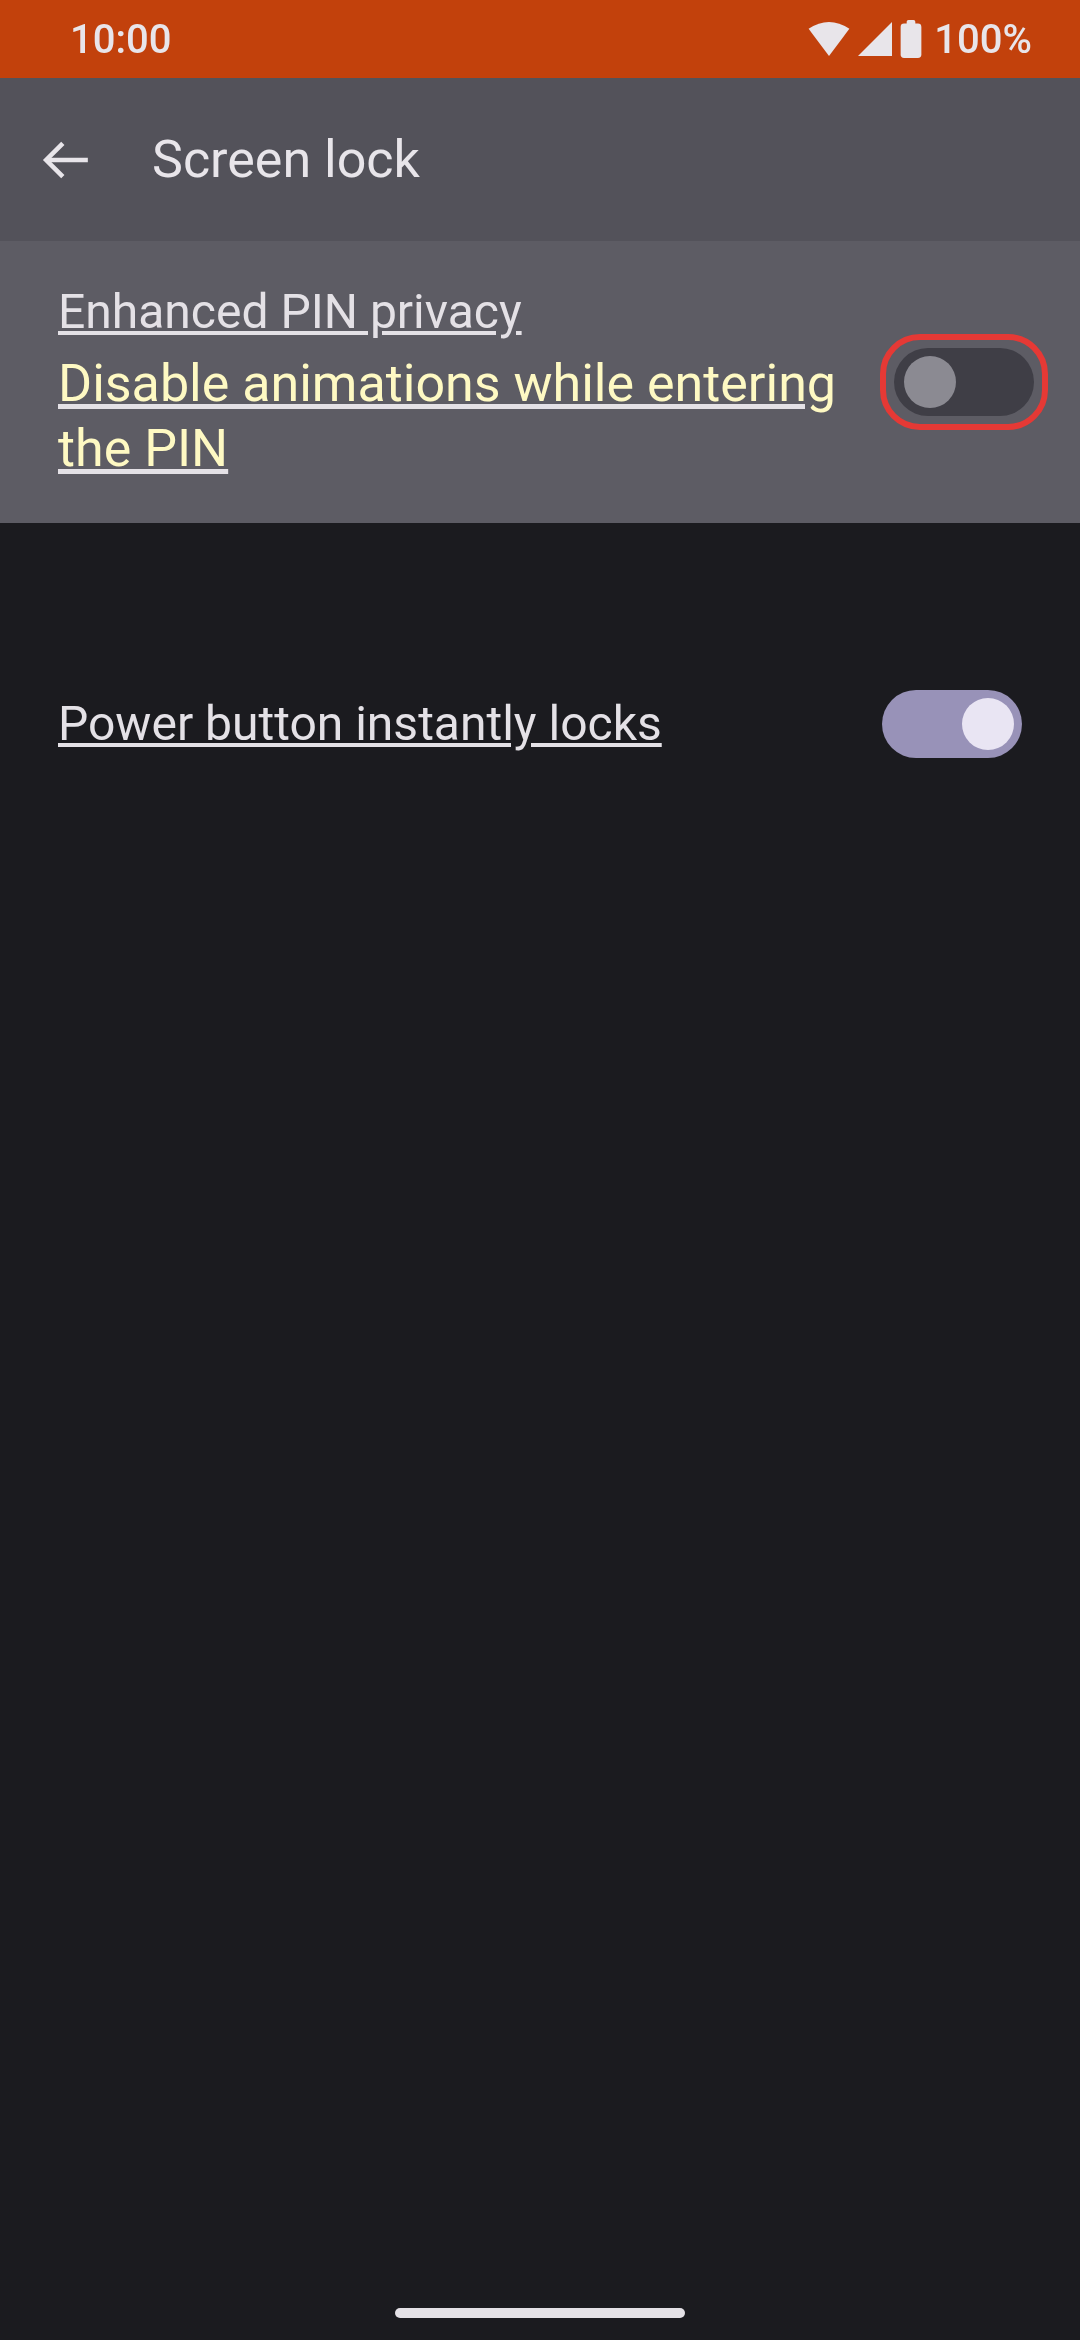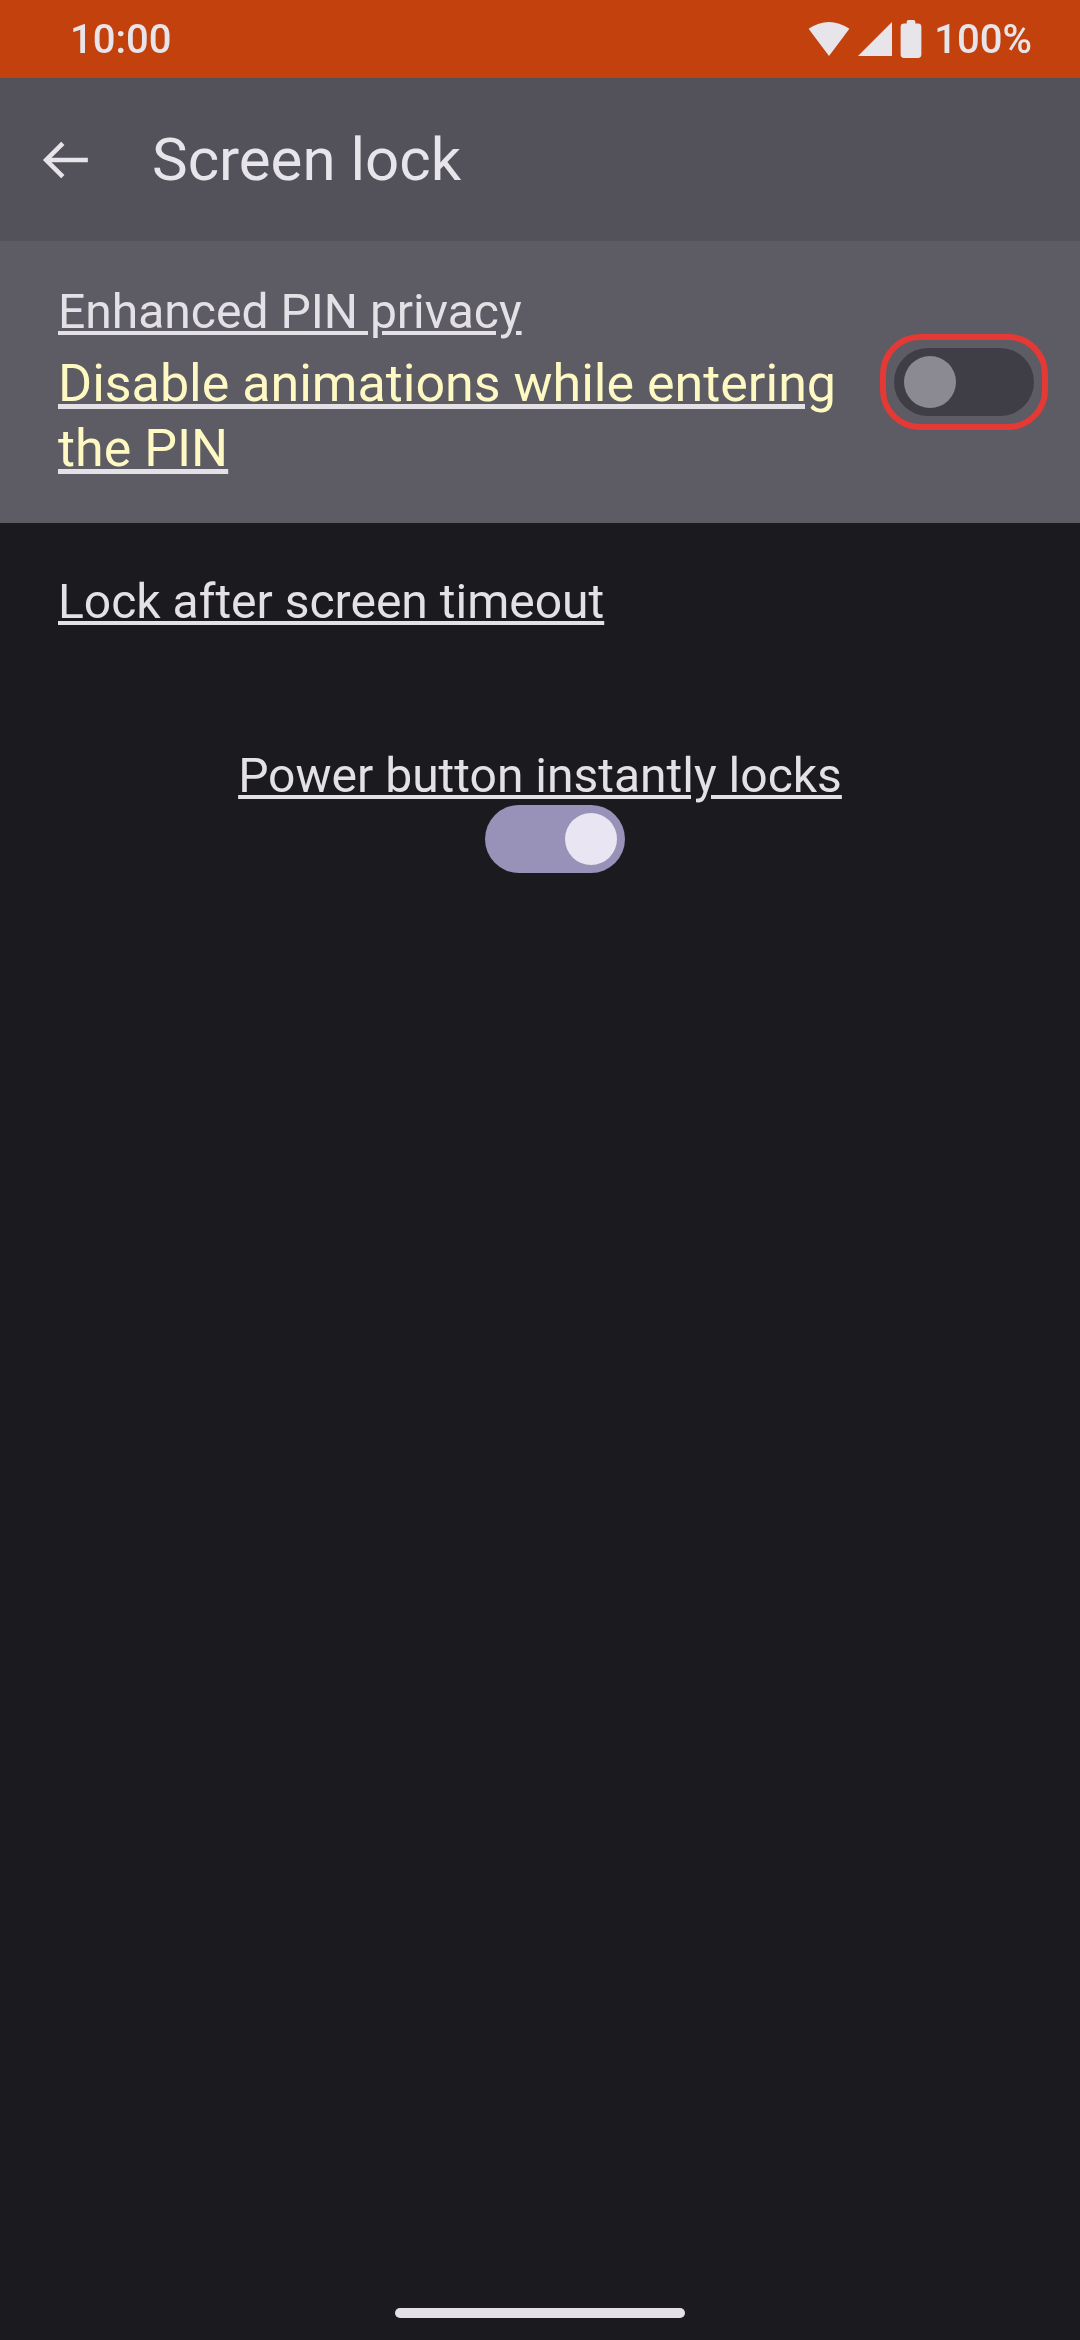--- a/index.html
+++ b/index.html
@@ -59,21 +59,21 @@
     .back-button {
       width: 50px;
       height: 50px;
       display: flex;
       align-items: center;
       justify-content: center;
       cursor: pointer;
     }
     
     .app-title {
-      font-size: 60px;
+      font-size: 52px;
       font-weight: 400;
       color: #e8e5ea;
     }
     
     .settings-list {
       display: flex;
       flex-direction: column;
     }
     
     .setting-item {
@@ -158,21 +158,20 @@
     }
     
     .item-spacing-1 {
       padding-top: 50px;
       padding-bottom: 55px;
     }
     
     .item-spacing-2 {
       padding-top: 62px;
       padding-bottom: 55px;
-      flex-direction: column;
     }
     
     .nav-bar {
       position: absolute;
       bottom: 22px;
       left: 50%;
       transform: translateX(-50%);
       width: 290px;
       height: 10px;
       background: #e4e1e6;
@@ -218,21 +217,20 @@
     </div>
     <div class="toggle-wrapper highlighted-toggle">
       <div class="toggle off">
         <div class="toggle-knob"></div>
       </div>
     </div>
   </div>
 
   <div class="setting-item item-spacing-1">
     <div class="setting-text">
-      <div class="setting-title">Lock after screen timeout</div>
     </div>
   </div>
 
   <div class="setting-item item-spacing-2">
     <div class="setting-text">
       <div class="setting-title">Power button instantly locks</div>
     </div>
     <div class="toggle-wrapper">
       <div class="toggle on">
         <div class="toggle-knob"></div>

